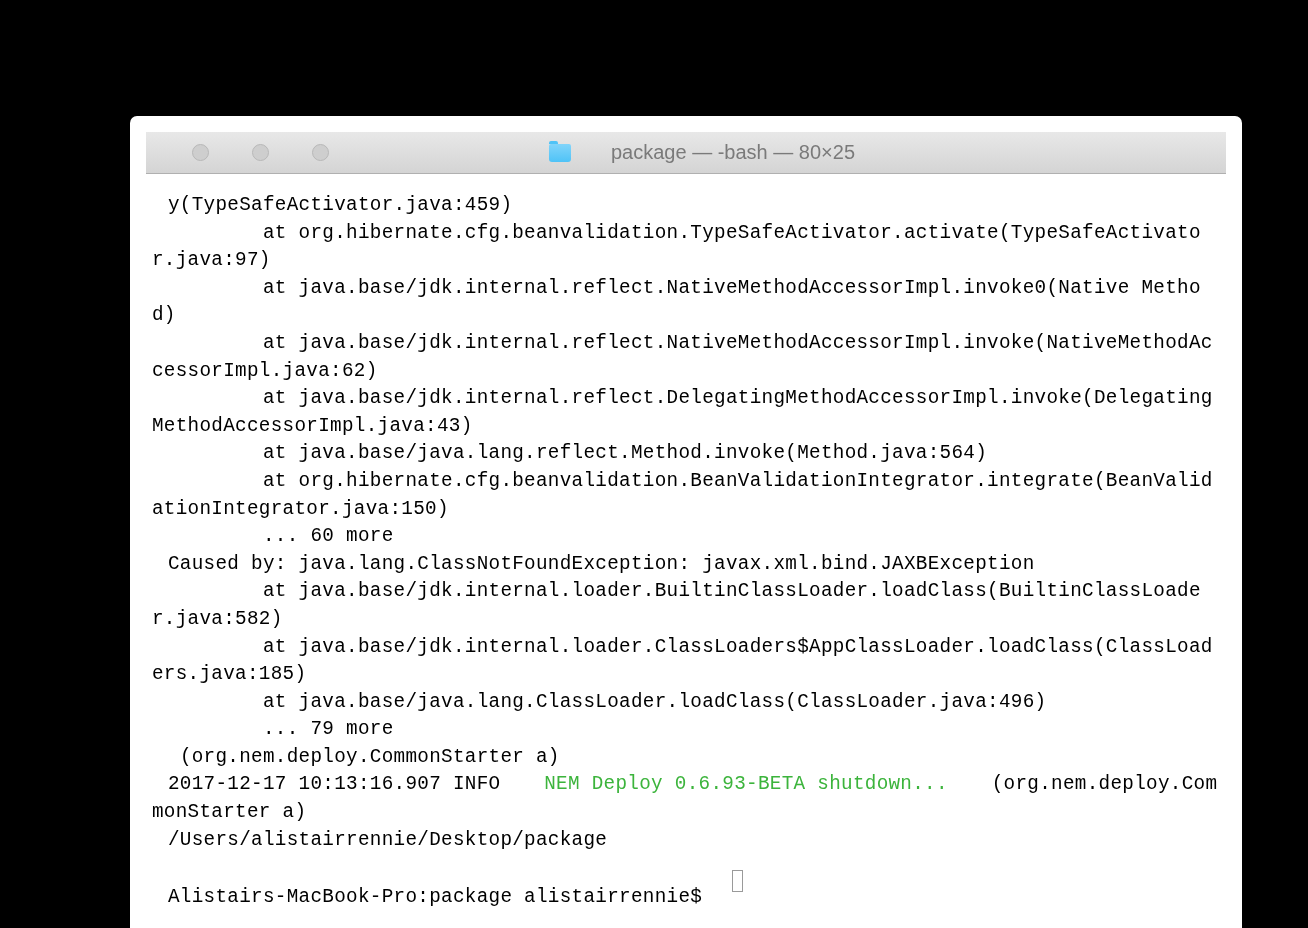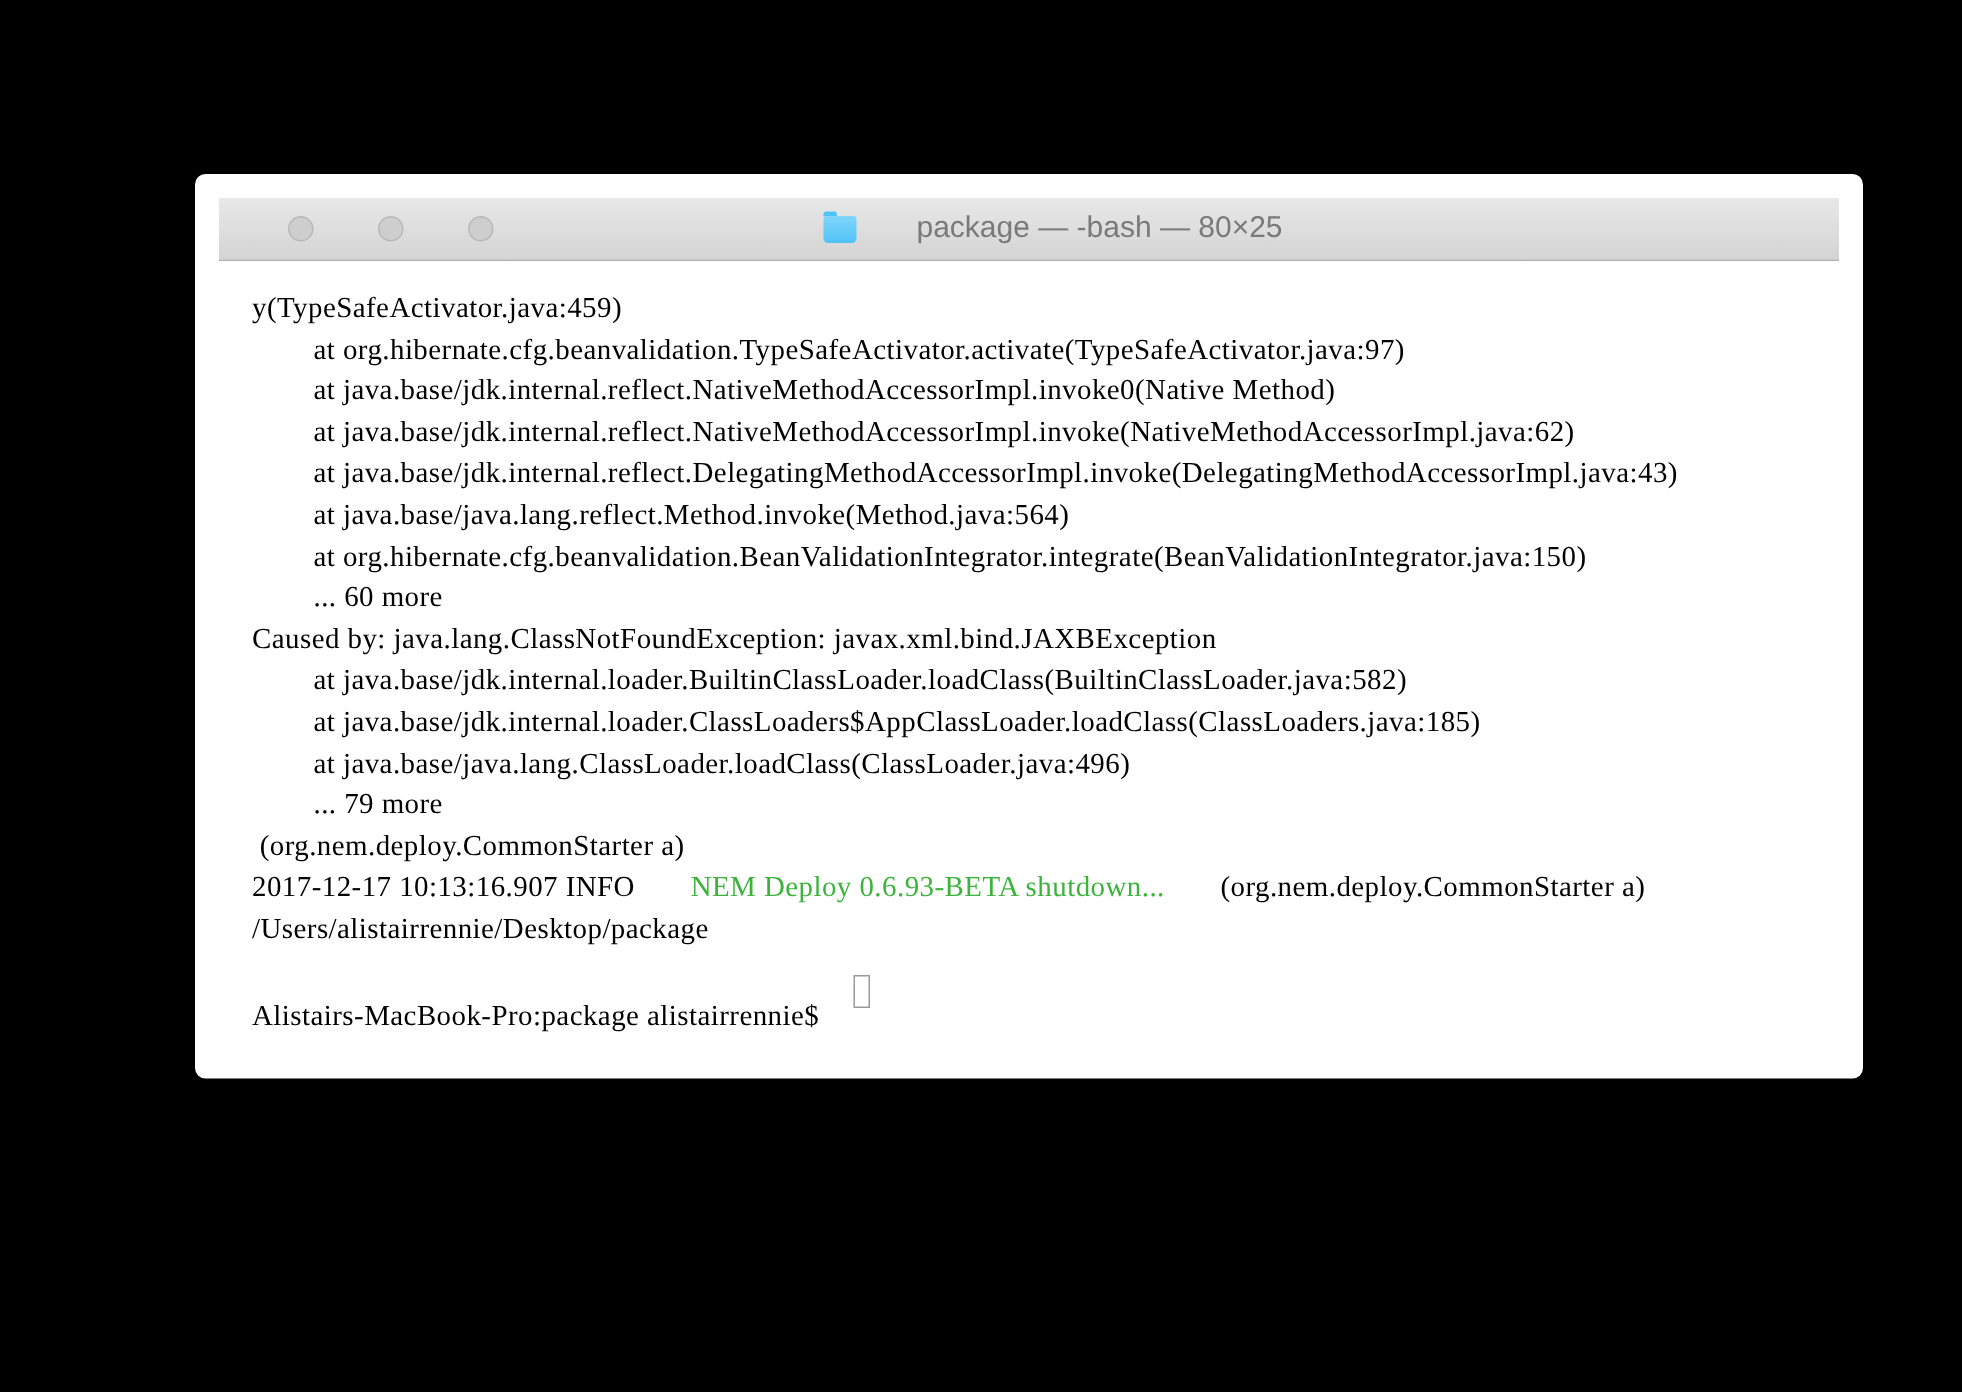--- a/index.html
+++ b/index.html
@@ -68,21 +68,21 @@
       top: -3px;
       left: 0;
       width: 9px;
       height: 3px;
       background: #4fc3f7;
       border-radius: 2px 2px 0 0;
     }
     .terminal-body {
       background: #fff;
       padding: 2px 6px 12px 6px;
-      font-family: Liberation Serif, serif;
+      font-family: Liberation Mono, monospace;
       font-size: 19.3px;
       line-height: 1.43;
       color: #000;
       white-space: pre-wrap;
       word-break: break-all;
       letter-spacing: 0.3px;
     }
     .green {
       color: #3cb43c;
     }

